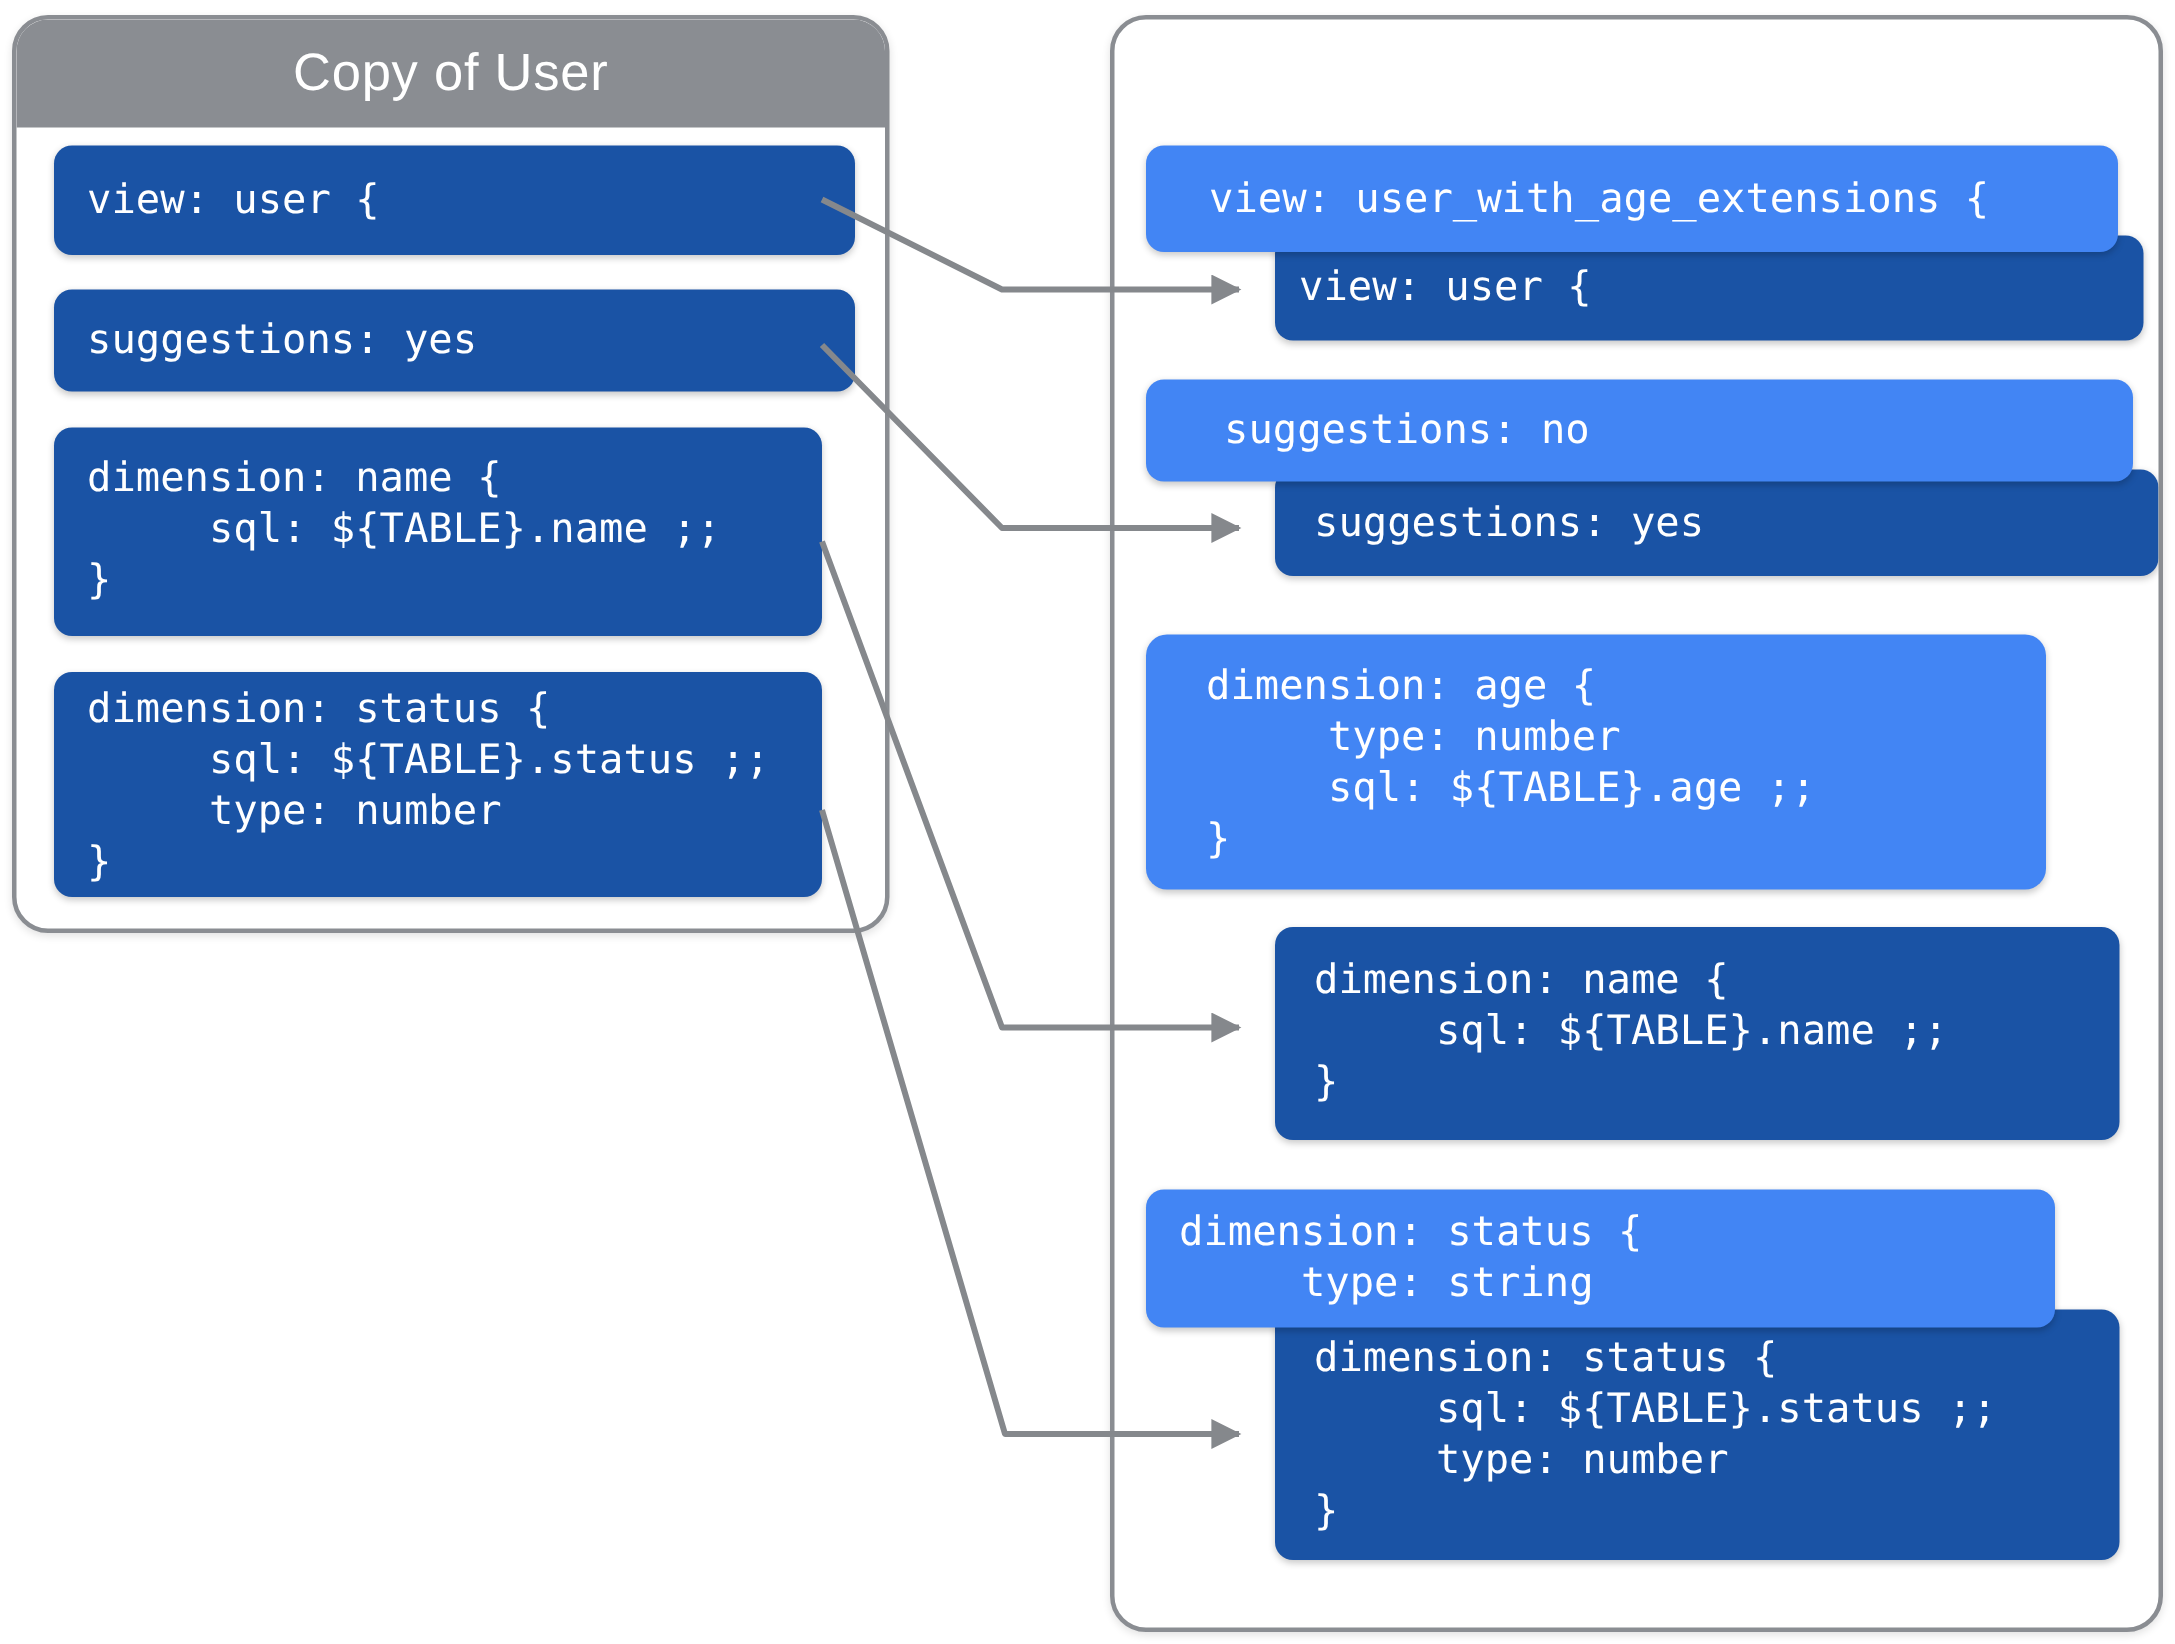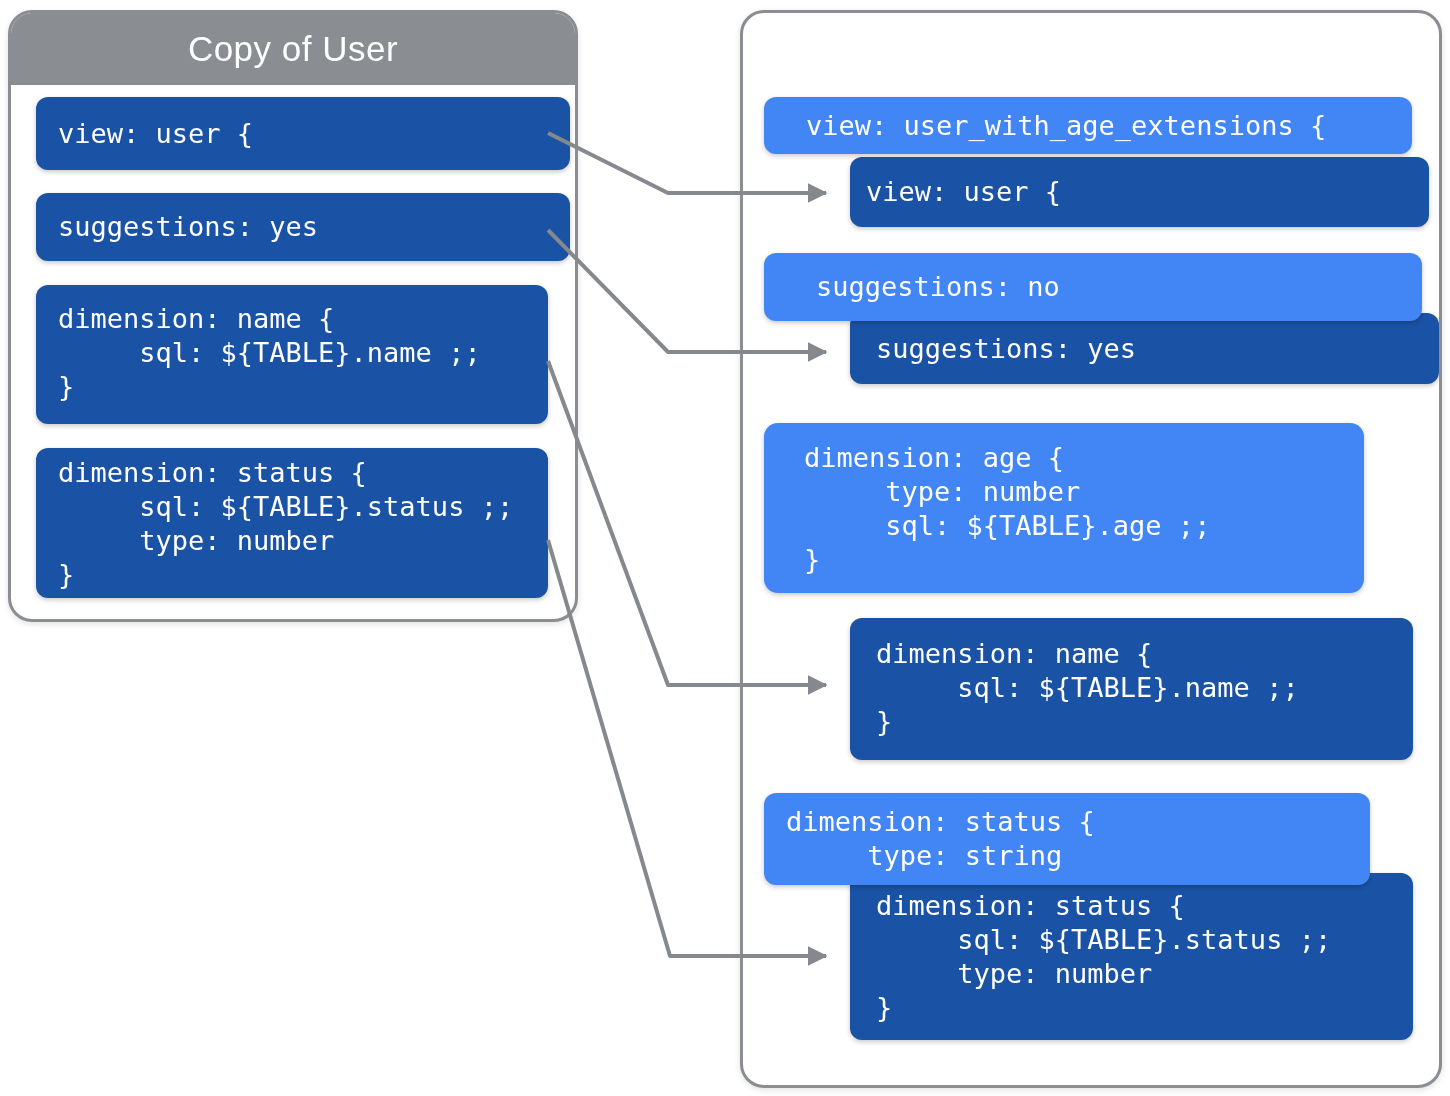--- a/index.html
+++ b/index.html
@@ -47,21 +47,21 @@
   .arrows{
     position:absolute;top:0;left:0;z-index:10;
     pointer-events:none;
   }
 </style>
 </head>
 <body>
 
 <div class="canvas">
 
-  <div class="panel" style="left:8px;top:10px;width:564px;height:606px;">
+  <div class="panel" style="left:8px;top:10px;width:564px;height:606px;padding-left:15px;">
     <div class="panel-header">Copy of User</div>
 
     <div class="code-block dark single" style="left:25px;top:84px;width:512px;height:73px;padding-left:22px;">
       <div class="line">view: user {</div>
     </div>
 
     <div class="code-block dark single" style="left:25px;top:180px;width:512px;height:68px;padding-left:22px;">
       <div class="line">suggestions: yes</div>
     </div>
 
@@ -77,21 +77,21 @@
       <div class="line">     type: number</div>
       <div class="line">}</div>
     </div>
   </div>
 
   <div class="panel" style="left:740px;top:10px;width:696px;height:1072px;">
 
     <div class="code-block dark single" style="left:107px;top:144px;width:563px;height:70px;padding-left:16px;">
       <div class="line">view: user {</div>
     </div>
-    <div class="code-block light single" style="left:21px;top:84px;width:606px;height:57px;padding-left:42px;">
+    <div class="code-block light single" style="left:21px;top:84px;width:606px;height:71px;padding-left:42px;">
       <div class="line">view: user_with_age_extensions {</div>
     </div>
 
     <div class="code-block dark single" style="left:107px;top:300px;width:563px;height:71px;padding-left:26px;">
       <div class="line">suggestions: yes</div>
     </div>
     <div class="code-block light single" style="left:21px;top:240px;width:606px;height:68px;padding-left:52px;">
       <div class="line">suggestions: no</div>
     </div>
 

